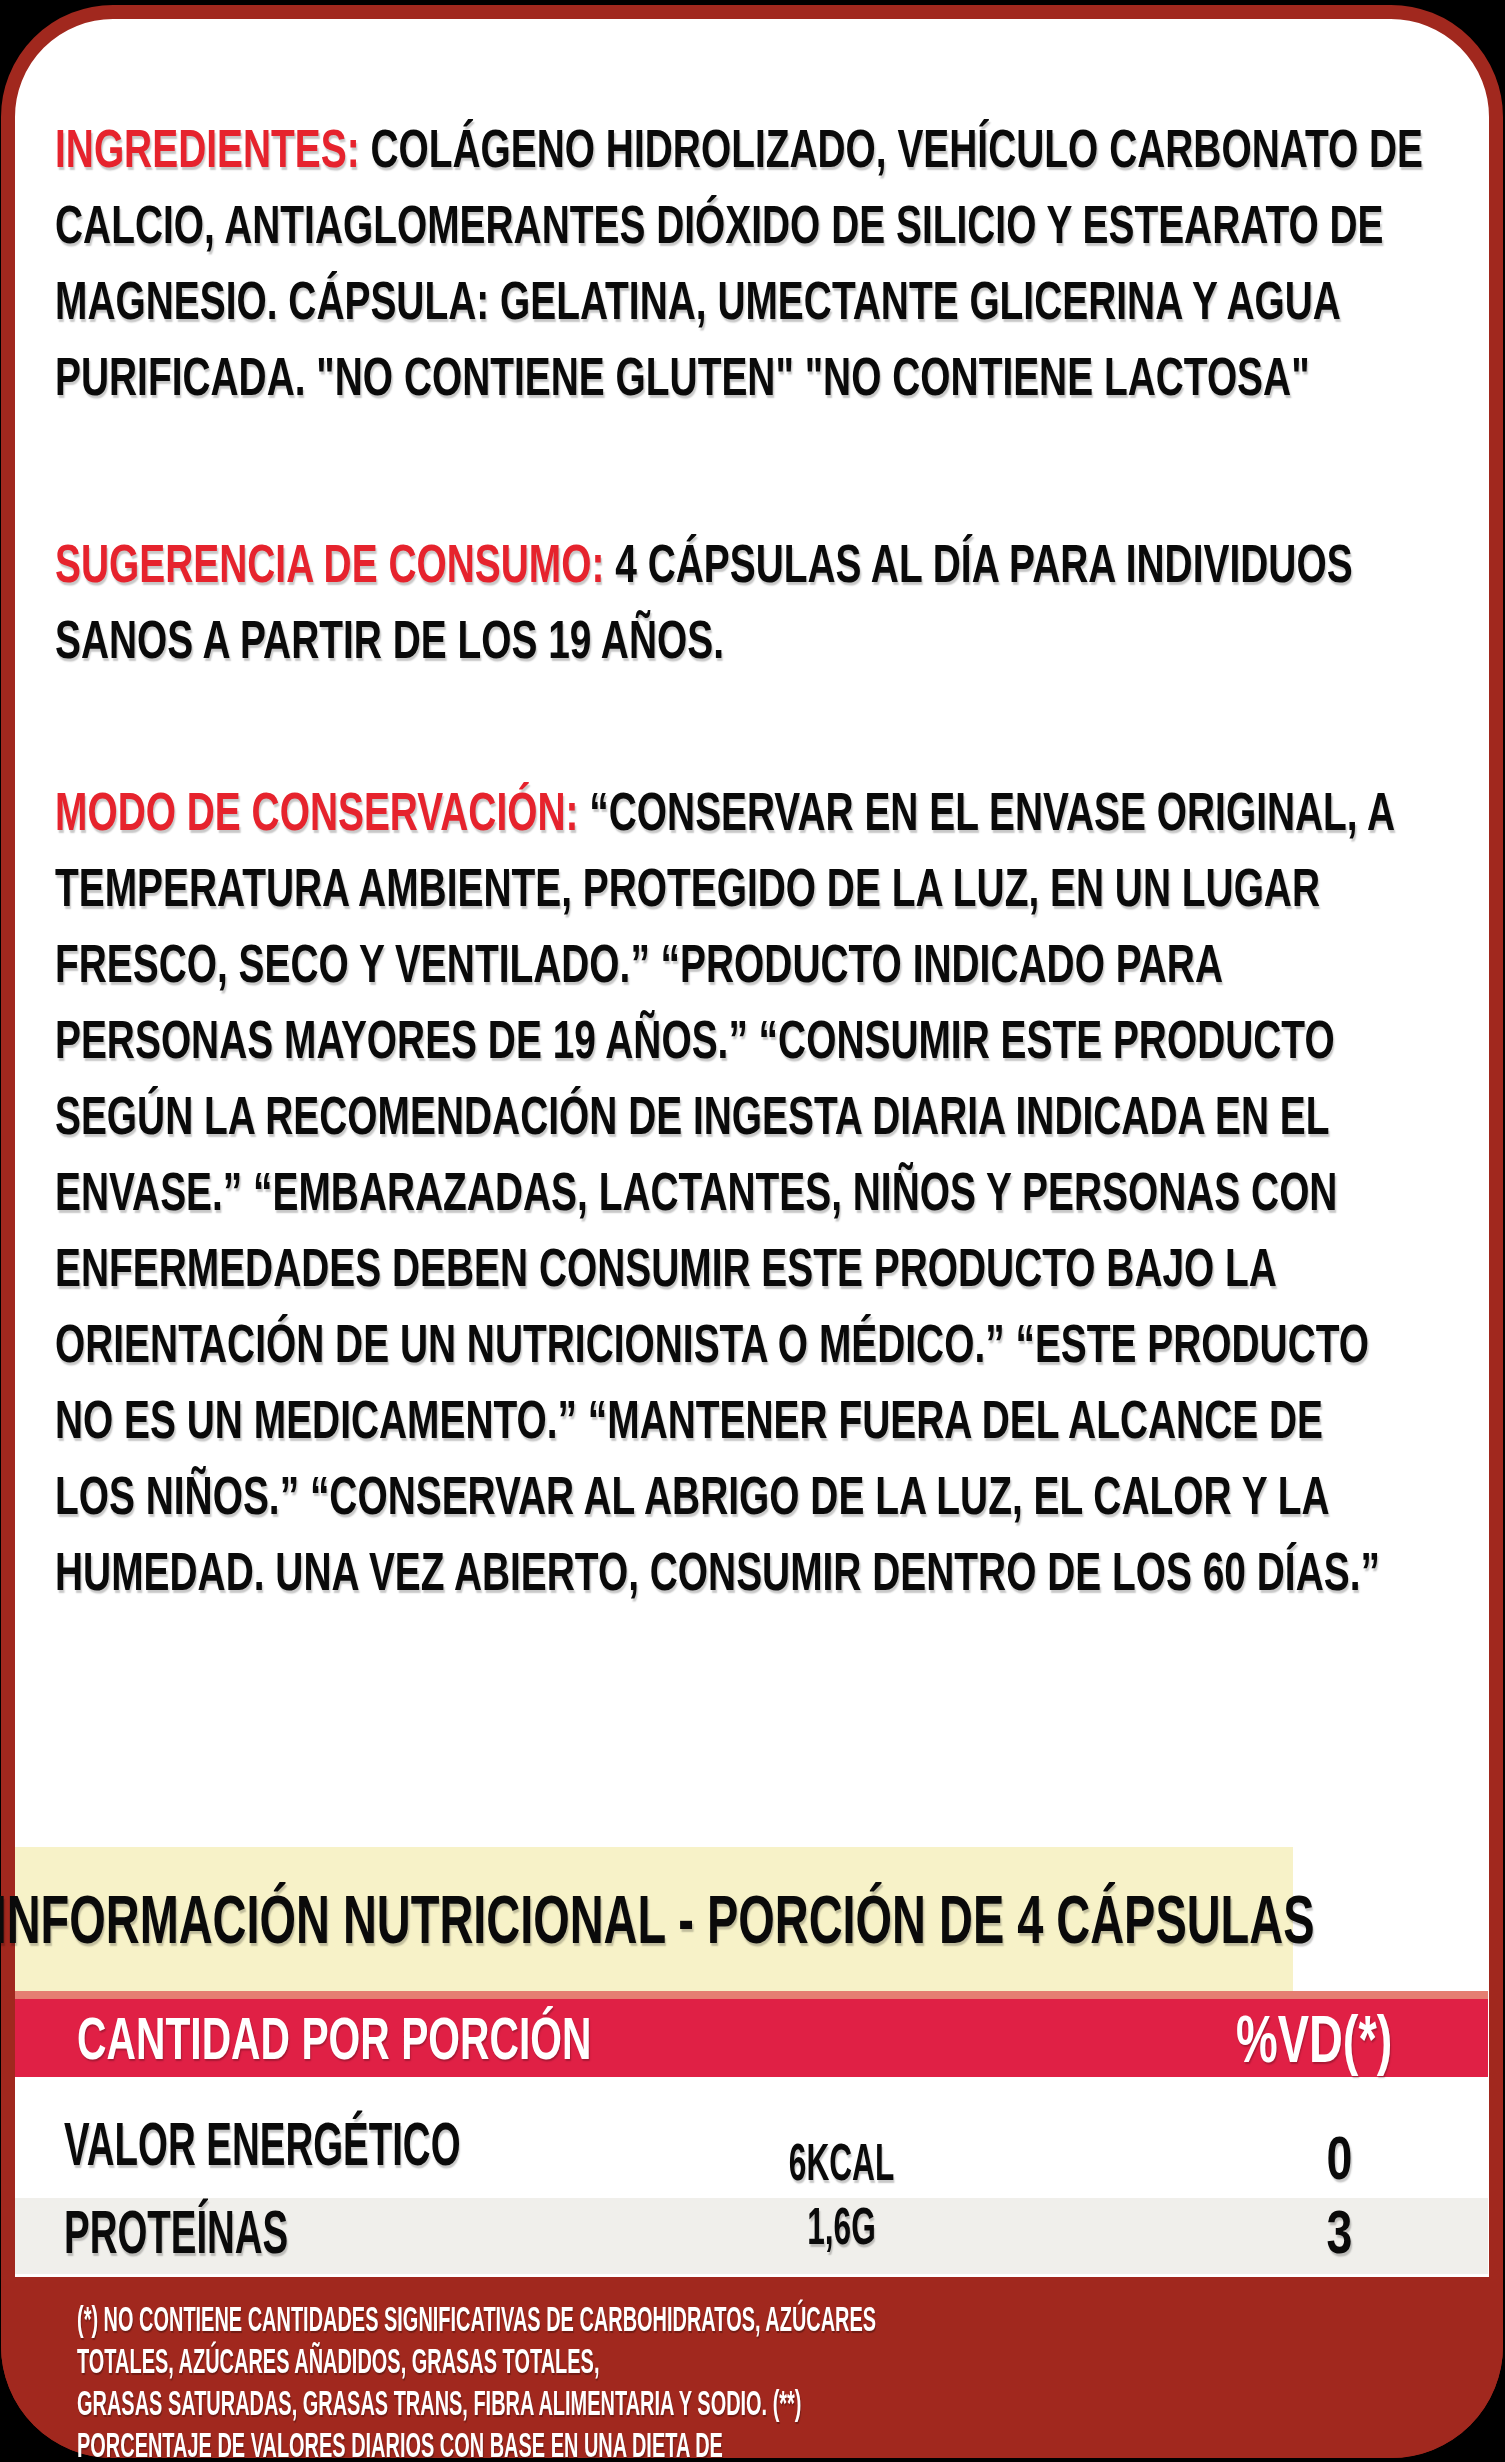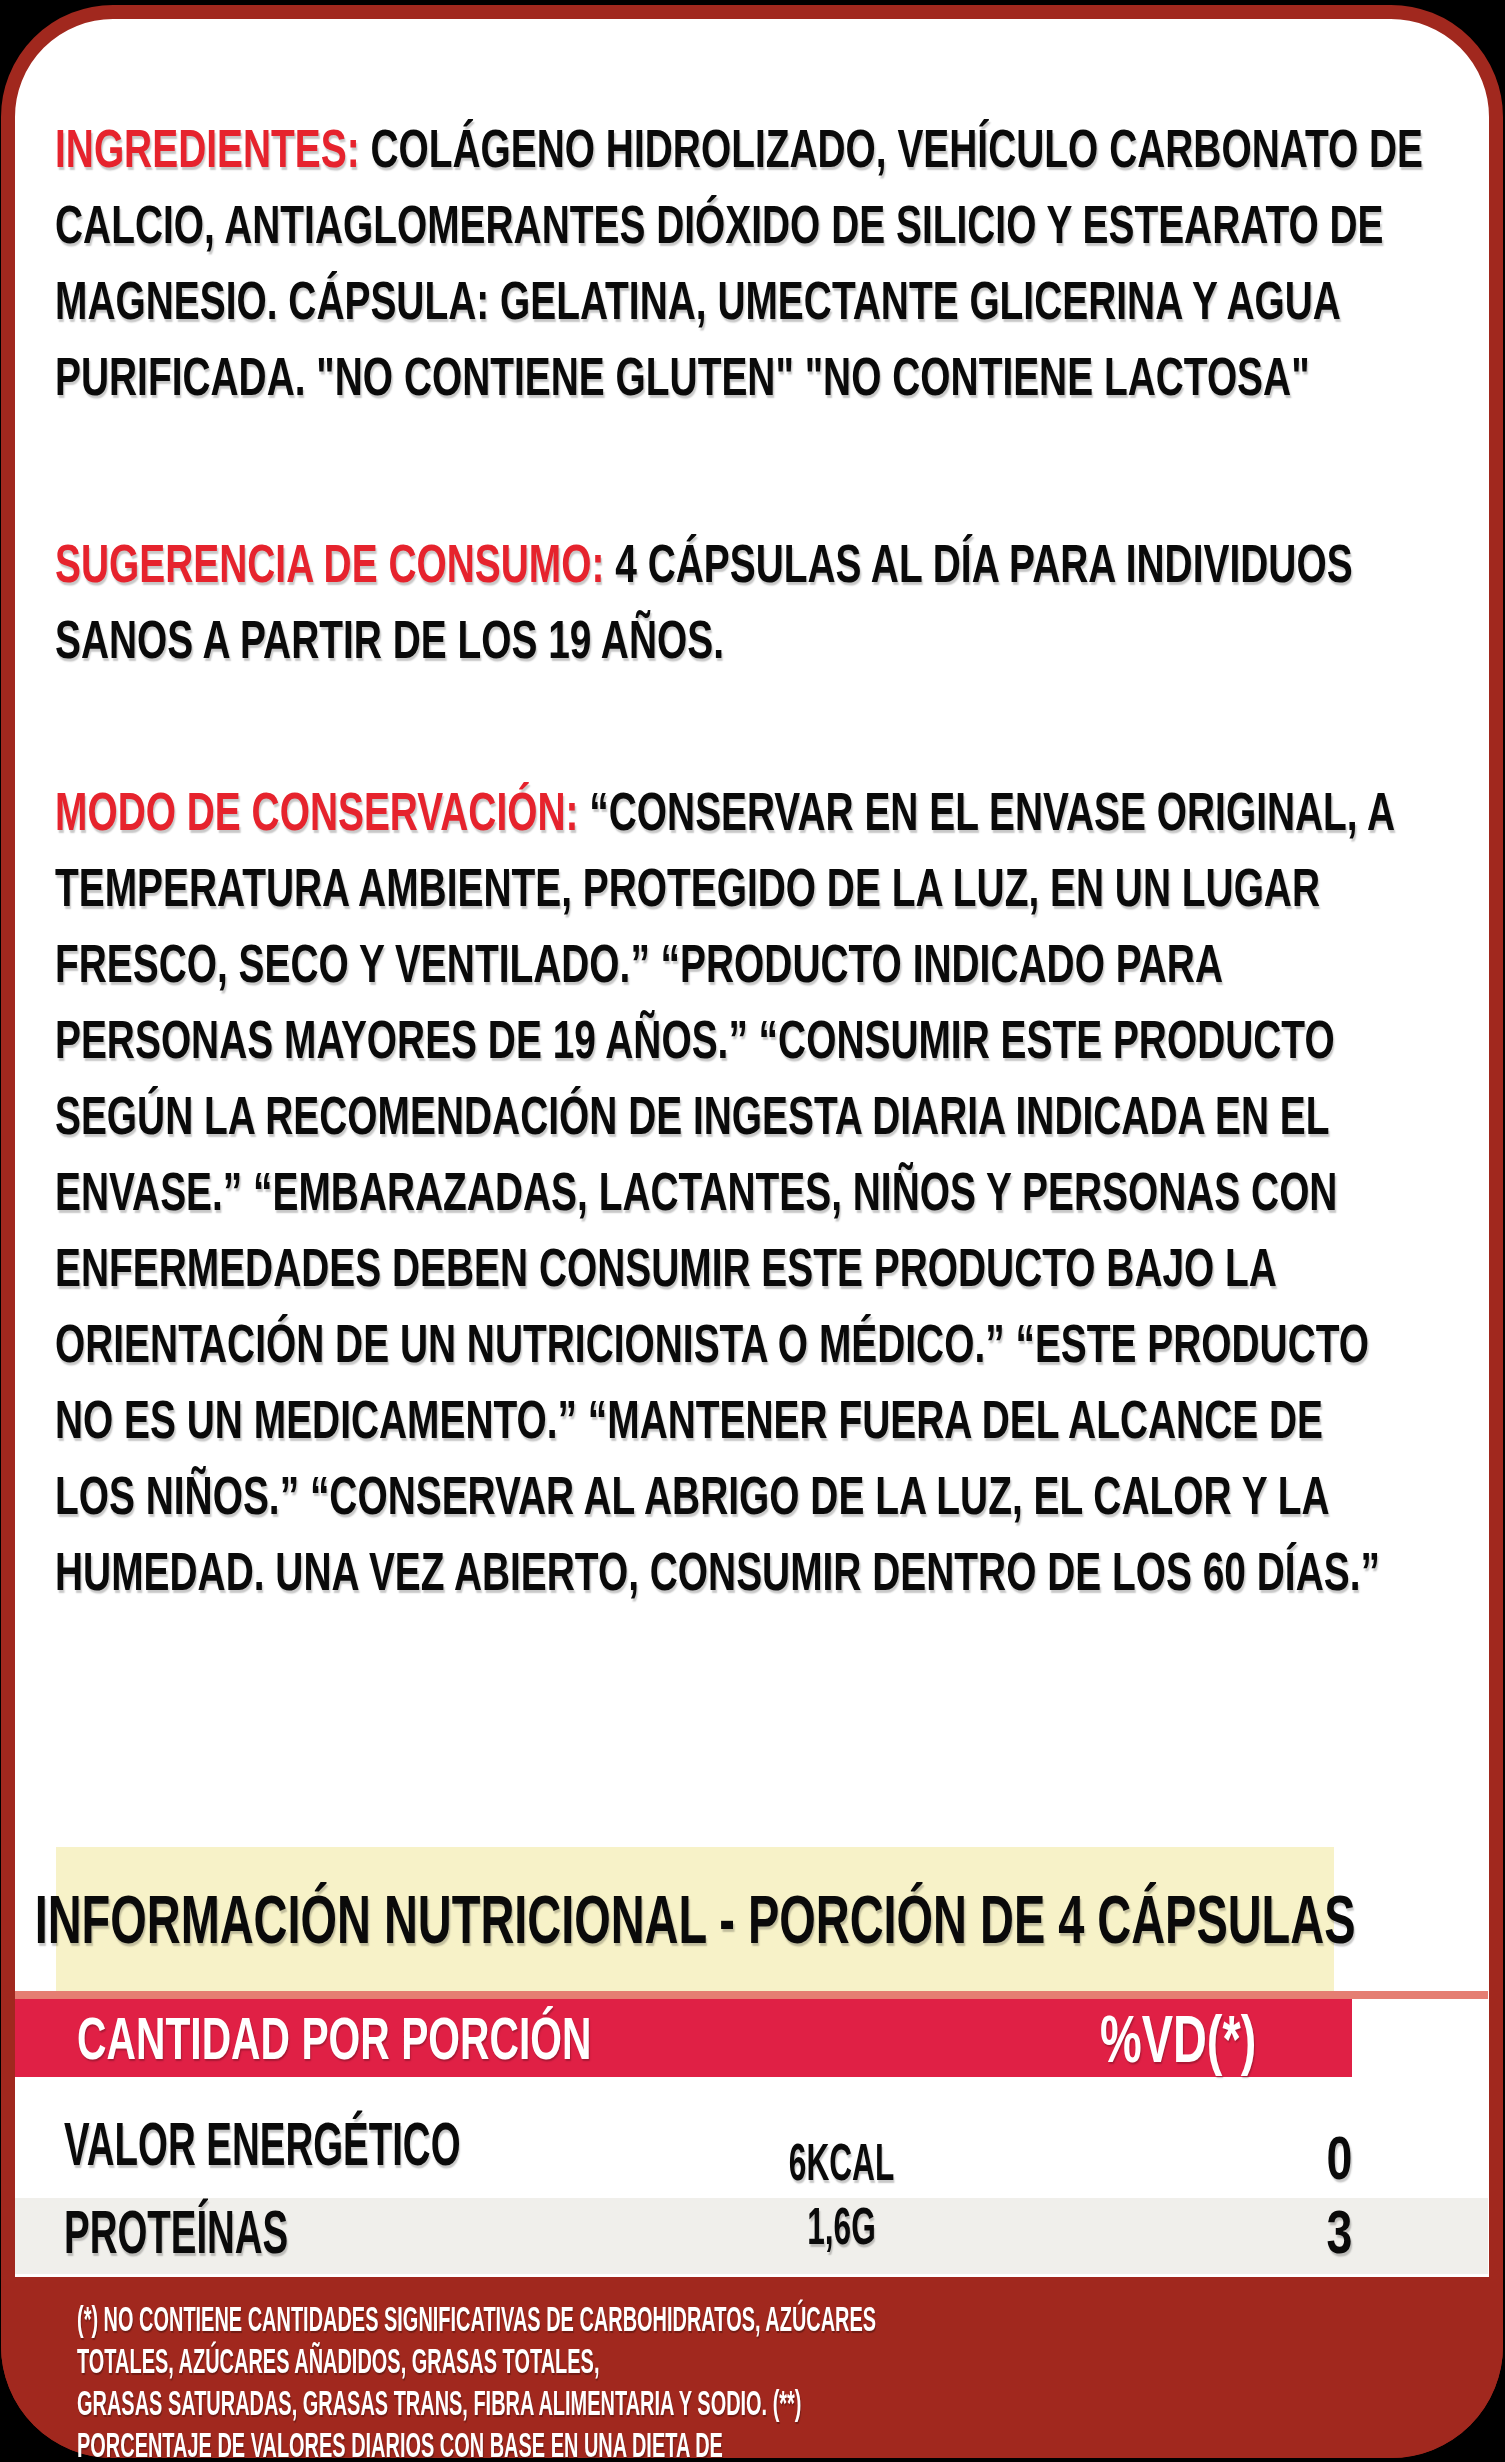--- a/index.html
+++ b/index.html
@@ -31,30 +31,30 @@
   .sec .line1{white-space:nowrap;}
   .sec .rest{white-space:pre-line;}
   .hd{color:var(--red-heading);}
   .sec-ingredientes{top:110px;}
   .sec-sugerencia{top:525px;}
   .sec-conservacion{top:773px;}
 
   
   .band-yellow{
     position:absolute;left:15.4px;top:1847px;width:1278px;height:144px;
-    background:var(--cream);display:flex;align-items:center;justify-content:center;margin-left:41px;
+    background:var(--cream);display:flex;align-items:center;justify-content:center;
   }
   .band-yellow .title{
     font-weight:700;font-size:68px;color:var(--ink);white-space:nowrap;
     transform:scaleX(0.69);transform-origin:center center;
     text-shadow:1.9px 2.6px 1.9px rgba(0,0,0,0.22);
   }
   .strip-salmon{position:absolute;left:15.4px;top:1991px;width:1473px;height:7.7px;background:var(--salmon);}
   .band-crimson{
-    position:absolute;left:15.4px;top:1999px;width:1337px;height:78px;
+    position:absolute;left:15.4px;top:1999px;width:1473px;height:78px;
     background:var(--crimson);display:flex;align-items:center;justify-content:space-between;
     padding:0 96px 0 62px;color:#fff;
   }
   .band-crimson .h-amount{
     font-weight:700;font-size:60px;white-space:nowrap;
     transform:scaleX(0.68);transform-origin:left center;
     text-shadow:1.3px 1.9px 1.9px rgba(0,0,0,0.25);
   }
   .band-crimson .h-vd{
     font-weight:700;font-size:67px;white-space:nowrap;

